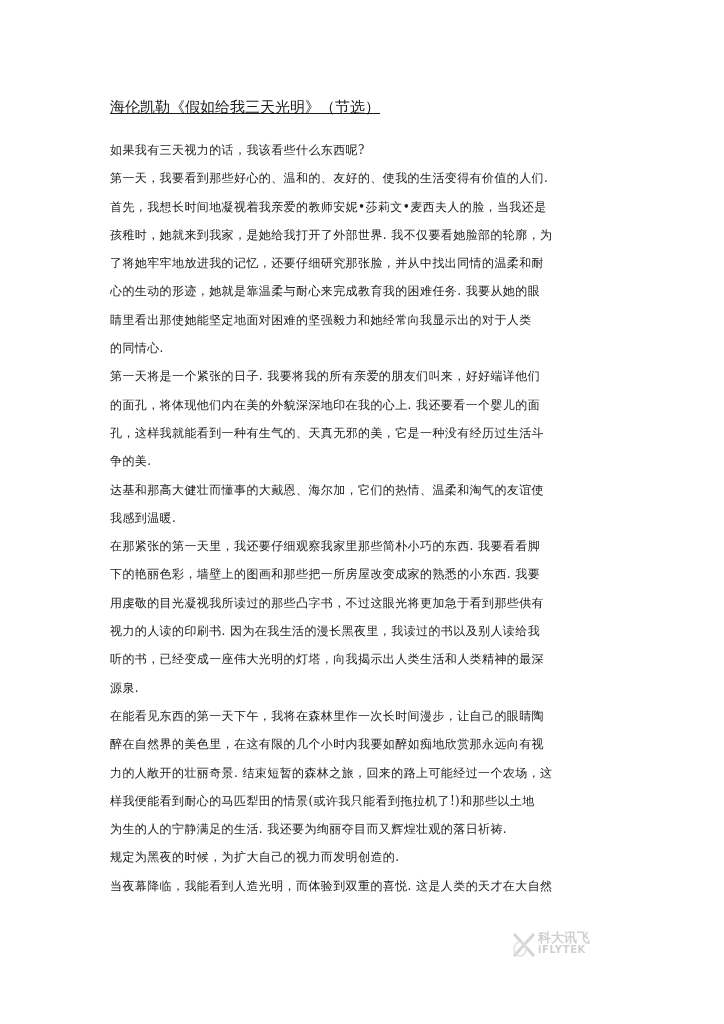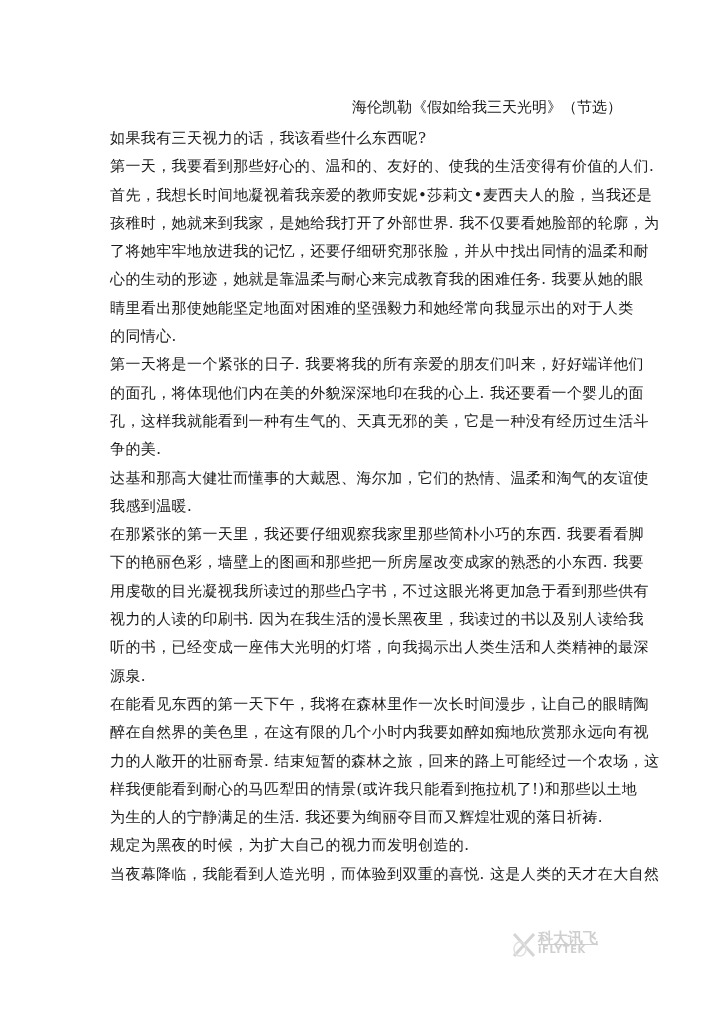--- a/index.html
+++ b/index.html
@@ -1,23 +1,23 @@
 <!DOCTYPE html>
 <html><head>
 <meta charset="utf-8">
 <style>
   html, body { margin: 0; padding: 0; background: #ffffff; }
   body { width: 724px; height: 1024px; position: relative; overflow: hidden;
          font-family: "DejaVu Serif", "Liberation Serif", serif; color: #1a1a1a; }
   .page { position: absolute; left: 110px; top: 97px; width: 512px; }
-  .title { text-align: right; font-size: 15px; height: 21px; line-height: 21px; margin-bottom: 6px; }
-  .line { font-size: 15px; line-height: 28.3px; height: 28.3px; white-space: nowrap; letter-spacing: 0.4px; }
+  .title { text-align: left; font-size: 15px; height: 21px; line-height: 21px; margin-bottom: 18px; text-decoration: underline; }
+  .line { font-size: 12px; line-height: 28.3px; height: 28.3px; white-space: nowrap; letter-spacing: 0.4px; }
   .logo { position: absolute; left: 512px; top: 932px; width: 90px; height: 28px; opacity: 0.35; }
   .logo-text { position: absolute; left: 26px; top: 0; font-family: "DejaVu Sans", sans-serif; color: #777; }
-  .logo-cn { font-size: 15px; line-height: 12px; font-weight: bold; text-decoration: underline; }
+  .logo-cn { font-size: 13px; line-height: 12px; font-weight: bold; }
   .logo-en { font-size: 10px; line-height: 12px; font-weight: bold; letter-spacing: 0.6px; }
 </style>
 </head>
 <body>
 
 <div class="page">
   <div class="title">海伦凯勒《假如给我三天光明》（节选）</div>
   <div id="lines">
       <div class="line">如果我有三天视力的话，我该看些什么东西呢?</div>
       <div class="line">第一天，我要看到那些好心的、温和的、友好的、使我的生活变得有价值的人们.</div>

